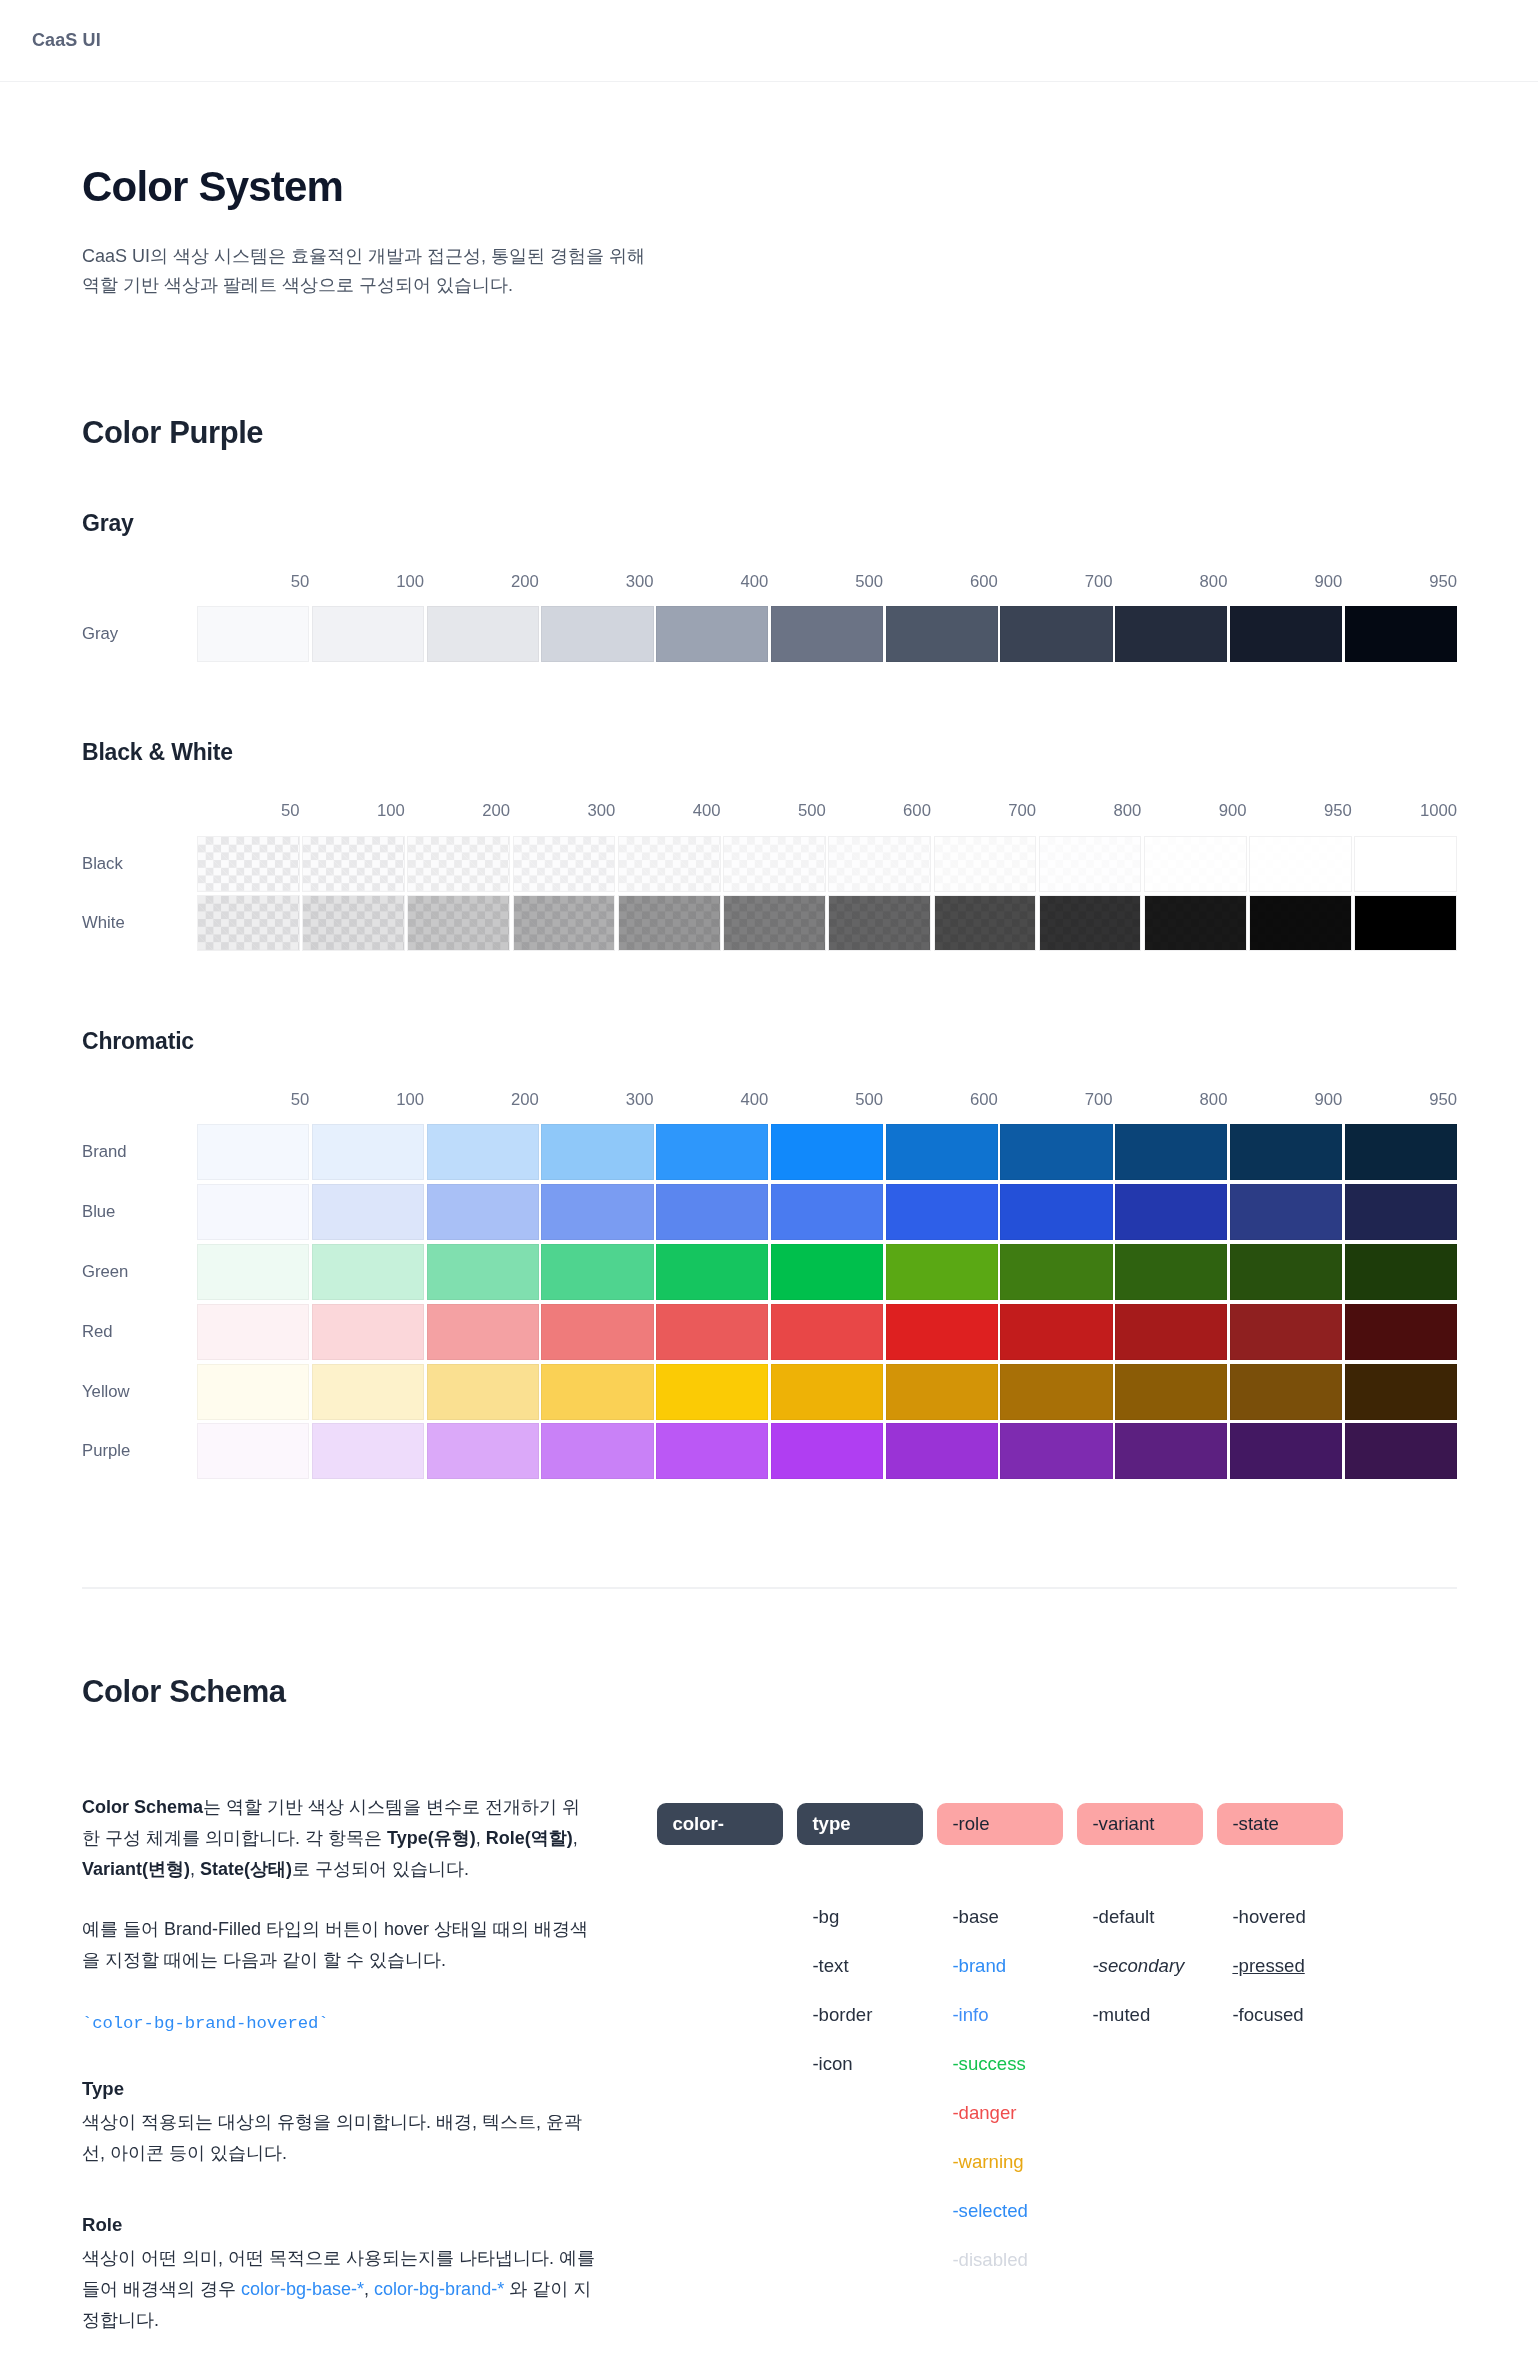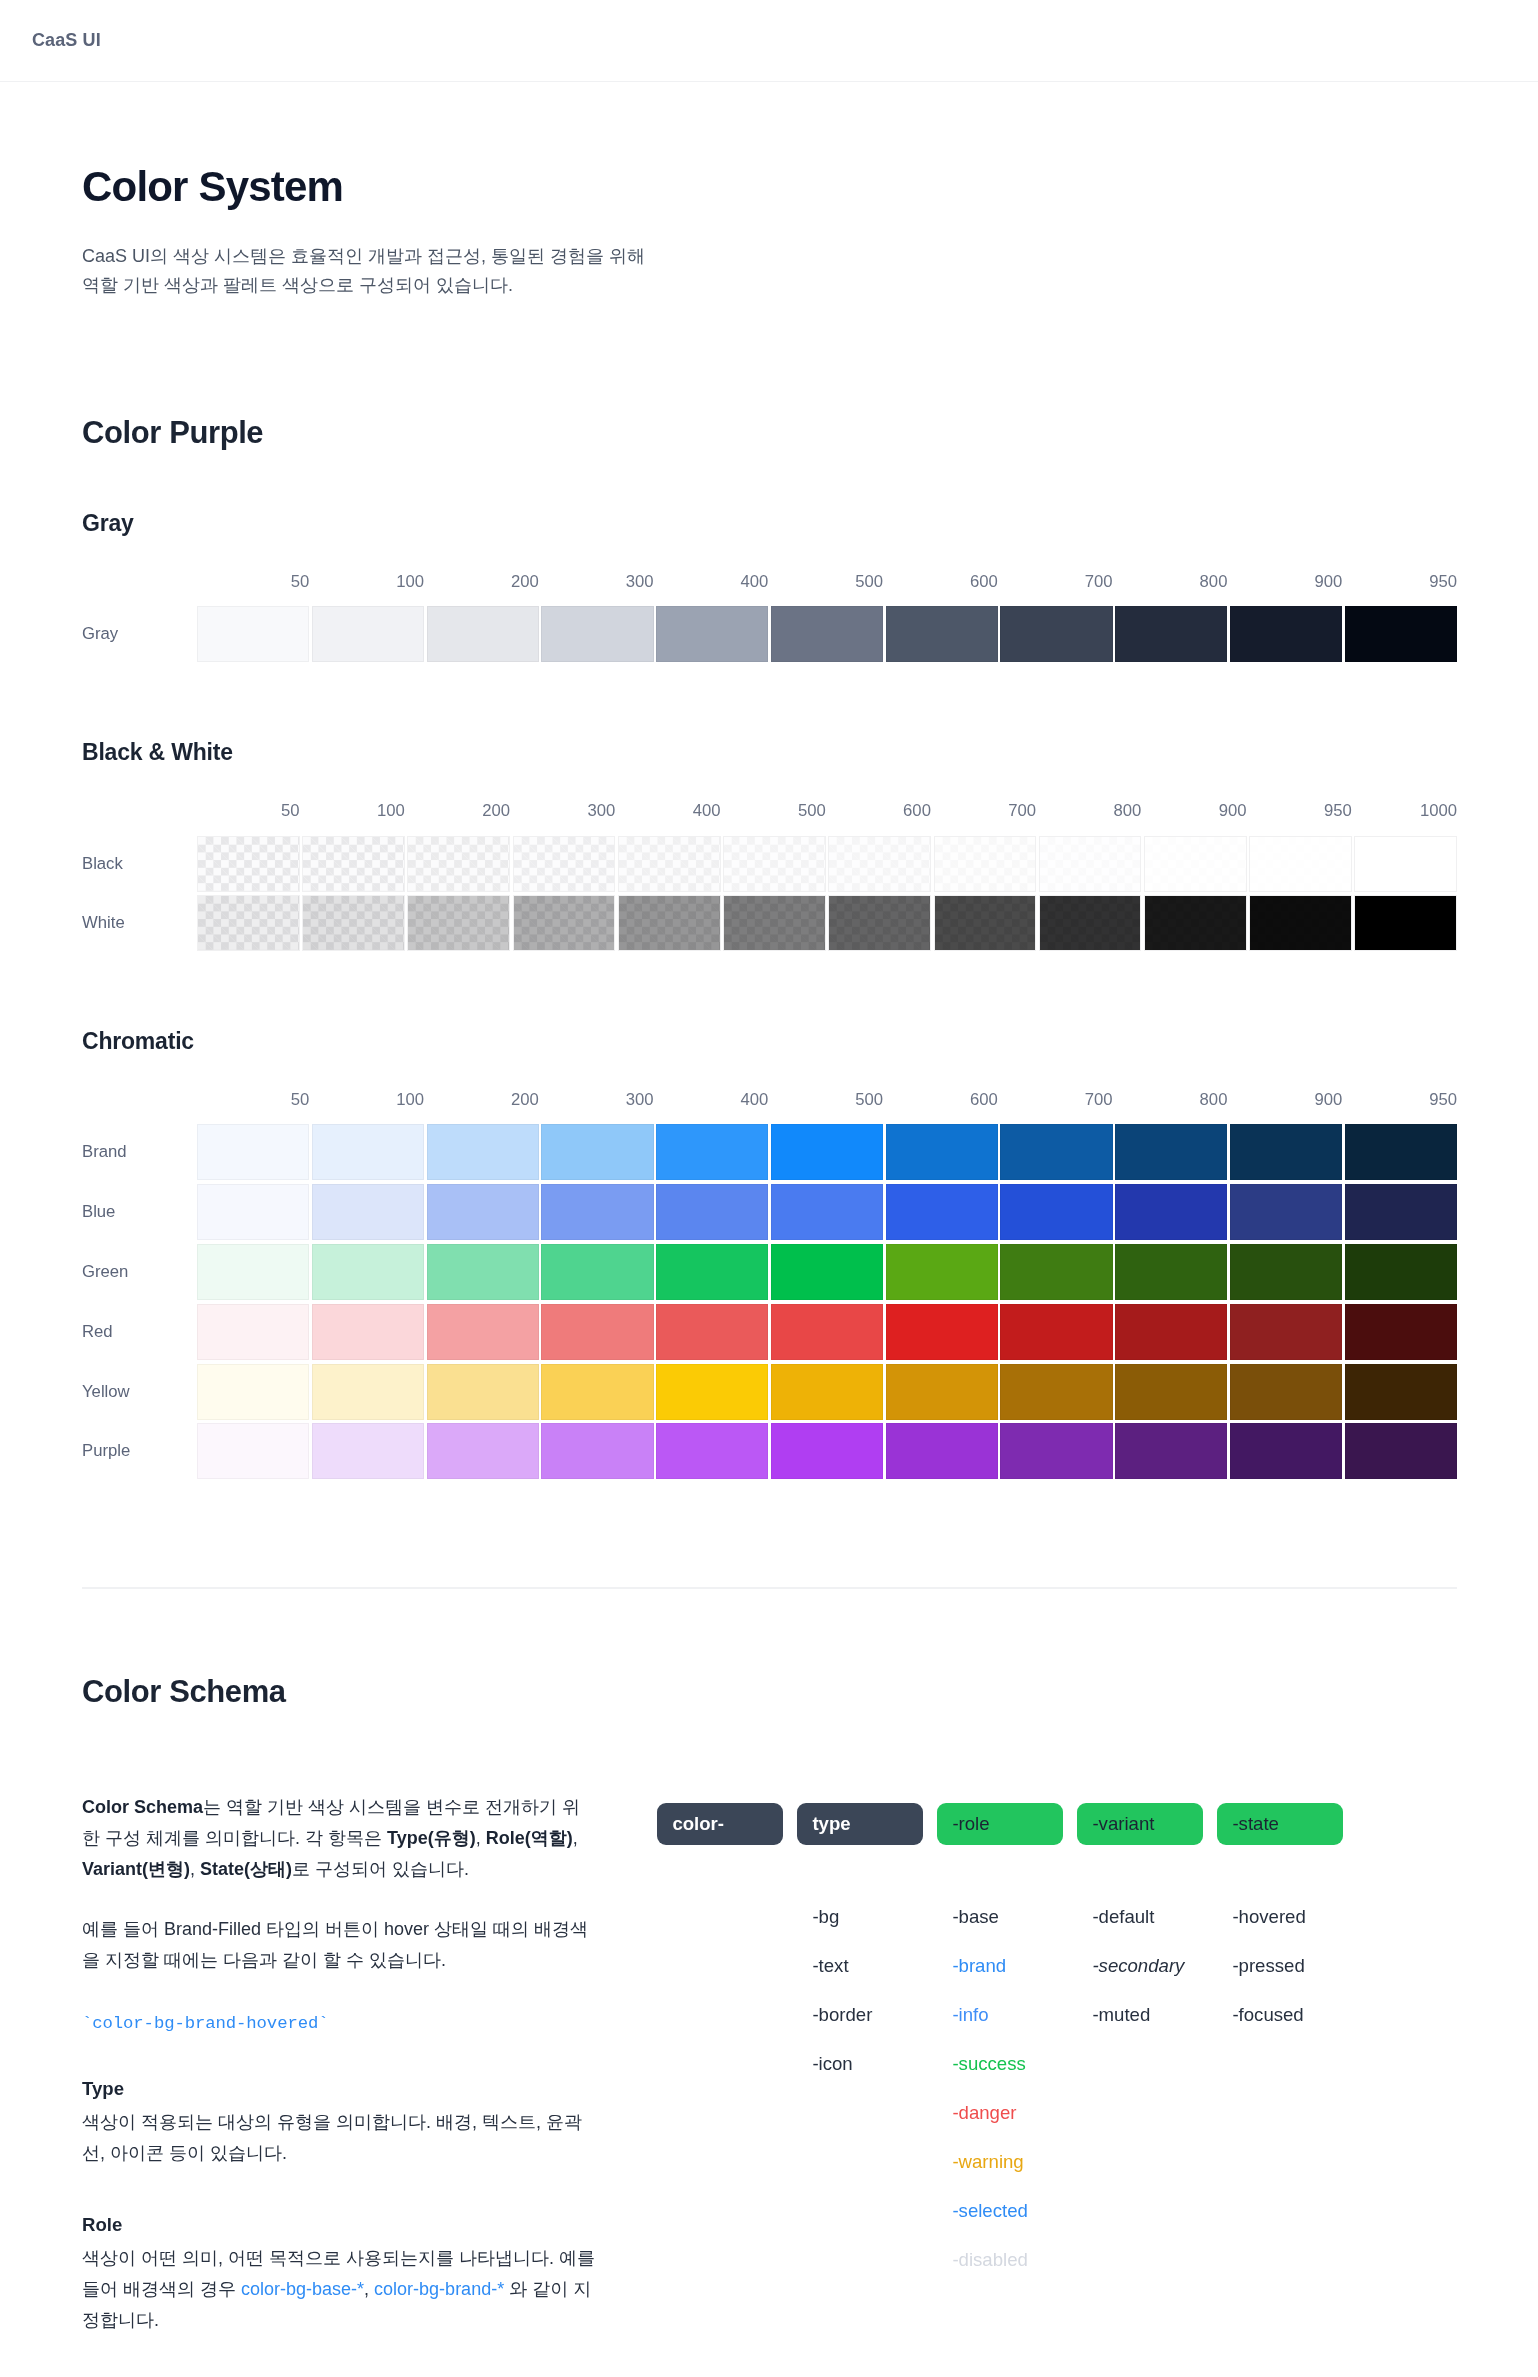--- a/index.html
+++ b/index.html
@@ -150,21 +150,21 @@
     min-width: 126px;
     height: 42px;
     border-radius: 9px;
     display: flex;
     align-items: center;
     padding: 0 15.4px;
     font-size: 18.6px;
     font-weight: 700;
   }
   .pill.dark { background: #3b4657; color: #ffffff; }
-  .pill.light { background: #22c55e; color: #1b2433; font-weight: 400; }
+  .pill.light { background: #fca5a5; color: #1b2433; font-weight: 400; }
 
   .optcols { display: flex; gap: 14px; margin-top: 47px; }
   .optcol { flex: 0 0 auto; min-width: 126px; padding: 0 15.4px; }
   .opt {
     font-size: 18.6px;
     color: #27303f;
     height: 49px;
     line-height: 49px;
   }
   .opt + .opt { margin-top: 0; }
@@ -502,21 +502,21 @@
               <div class="opt" style="color: rgb(47, 140, 245);">-selected</div>
               <div class="opt" style="color: rgb(212, 216, 224);">-disabled</div>
             </div>
             <div class="optcol">
               <div class="opt" style="color: rgb(39, 48, 63);">-default</div>
               <div class="opt" style="color: rgb(39, 48, 63); font-style: italic;">-secondary</div>
               <div class="opt" style="color: rgb(39, 48, 63);">-muted</div>
             </div>
             <div class="optcol">
               <div class="opt" style="color: rgb(39, 48, 63);">-hovered</div>
-              <div class="opt" style="color: rgb(39, 48, 63);">-pressed</div>
+              <div class="opt" style="color: rgb(39, 48, 63); text-decoration: underline;">-pressed</div>
               <div class="opt" style="color: rgb(39, 48, 63);">-focused</div>
             </div>
           </div>
       </div>
 
     </div>
   </section>
 </div>
 
 

